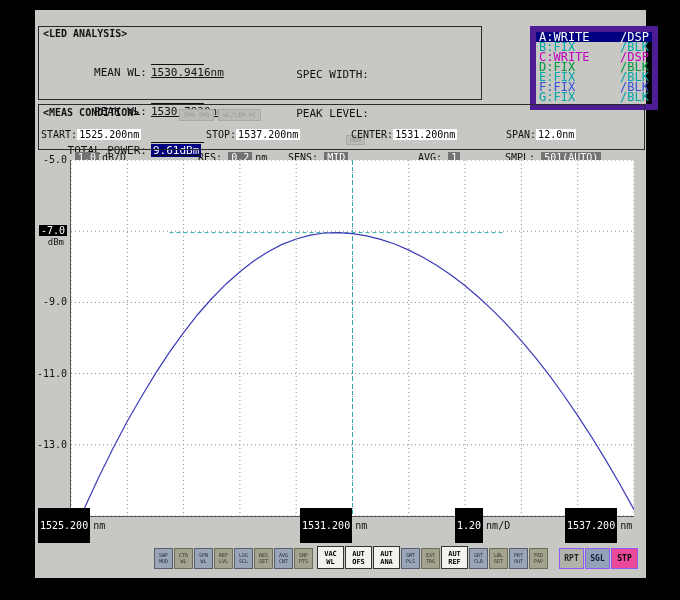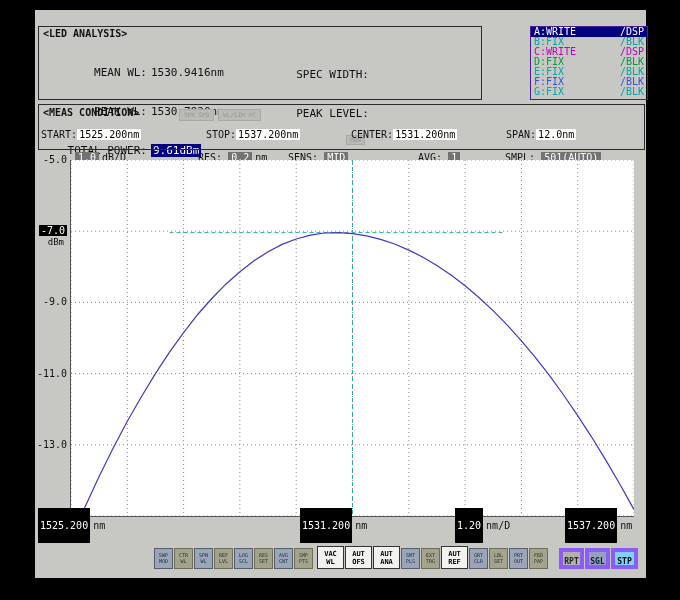--- a/index.html
+++ b/index.html
@@ -5,27 +5,27 @@
   html,body{margin:0;padding:0;background:#000;overflow:hidden;}
   .screen{position:relative;width:680px;height:600px;background:#000;
           font-family:"DejaVu Sans Mono","Liberation Mono",monospace;color:#111;}
   .panel{position:absolute;left:35px;top:10px;width:611px;height:568px;background:#c7c7c3;}
 
   
   .analysis-box{position:absolute;left:3px;top:16px;width:442px;height:72px;border:1px solid #2a2a2a;}
   .box-title{position:absolute;left:4px;top:1px;font-size:10px;font-weight:bold;white-space:pre;}
   .acol{position:absolute;font-size:11px;line-height:13px;white-space:pre;}
   .lab-l{left:6px;top:13px;width:102px;text-align:right;}
-  .val-l{left:112px;top:13px;text-align:left;}
+  .val-l{left:112px;top:13px;text-align:left;text-decoration:underline;}
   .lab-r{left:236px;top:15px;width:94px;text-align:right;}
   .val-r{left:334px;top:15px;width:88px;text-align:right;}
   .hl{background:#000080;color:#fff;padding:0 2px;}
 
   
-  .trace-box{position:absolute;left:495px;top:16px;width:116px;height:72px;border:1px solid #4c1d95;font-size:10px;}
+  .trace-box{position:absolute;left:495px;top:16px;width:116px;height:72px;border:6px solid #4c1d95;font-size:12px;}
   .trace-row{display:flex;justify-content:space-between;padding:0 3px;height:10px;line-height:10px;}
   .trace-row.active{background:#000080;color:#fff;}
 
   
   .meas-box{position:absolute;left:3px;top:94px;width:605px;height:44px;border:1px solid #2a2a2a;}
   .meas-title{position:absolute;left:4px;top:2px;font-size:10px;font-weight:bold;white-space:pre;}
   .meas-flags{position:absolute;left:140px;top:4px;display:flex;gap:4px;}
   .flag{background:#babab6;color:#979793;font-size:6px;line-height:8px;padding:1px 4px;border:1px solid #a8a8a4;}
   .sub-flag{position:absolute;left:307px;top:30px;background:#babab6;color:#979793;font-size:6px;line-height:8px;padding:0 3px;border:1px solid #a8a8a4;}
   .mf{position:absolute;top:24px;font-size:10px;white-space:pre;}
@@ -54,25 +54,25 @@
   .xu{margin-left:3px;}
 
   
   .toolbar{position:absolute;left:119px;top:533px;right:8px;height:26px;display:flex;align-items:flex-end;gap:1px;}
   .skey{width:19px;height:21px;box-sizing:border-box;border:1px solid #565e6e;background:#9aa6b8;color:#1c2844;
         font-size:5px;line-height:6px;text-align:center;padding-top:3px;overflow:hidden;}
   .skey.alt{background:#a3a390;border-color:#6e6e58;color:#33331e;}
   .bigkey{width:27px;height:23px;box-sizing:border-box;border:1px solid #333;background:#f2f2ee;color:#000;
           font-size:7px;font-weight:bold;line-height:8px;text-align:center;padding-top:3px;}
   .mL{margin-left:3px;}
-  .ctl{width:25px;height:21px;box-sizing:border-box;border:4px solid #8b5cf6;font-size:8px;font-weight:bold;
+  .ctl{width:25px;height:21px;box-sizing:border-box;border:1px solid #8b5cf6;font-size:8px;font-weight:bold;
        text-align:center;line-height:19px;}
   .ctl.rpt{background:#b2b2aa;color:#222;}
   .ctl.sgl{background:#93a2b8;color:#0e1c3a;}
-  .ctl.stp{background:#7dd3fc;color:#000;width:27px;}
+  .ctl.stp{background:#ec4899;color:#000;width:27px;}
   .tspacer{flex:1;}
 </style>
 </head>
 <body>
 
 <div class="screen">
   <div class="panel">
 
     <div class="analysis-box">
       <div class="box-title">&lt;LED ANALYSIS&gt;</div>

